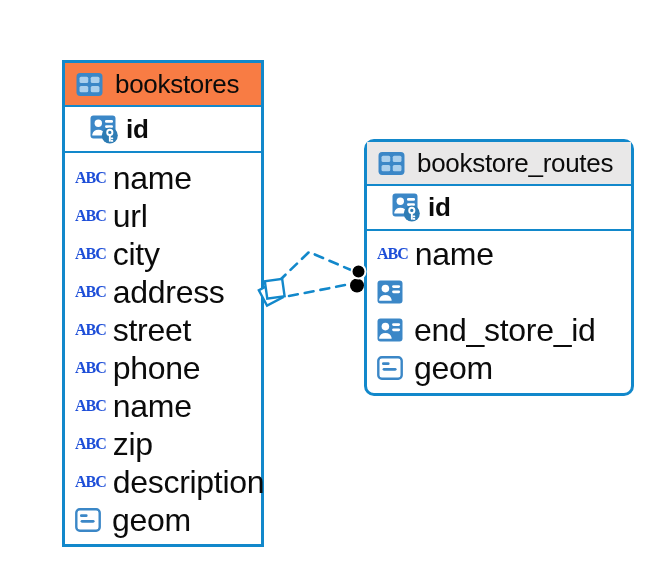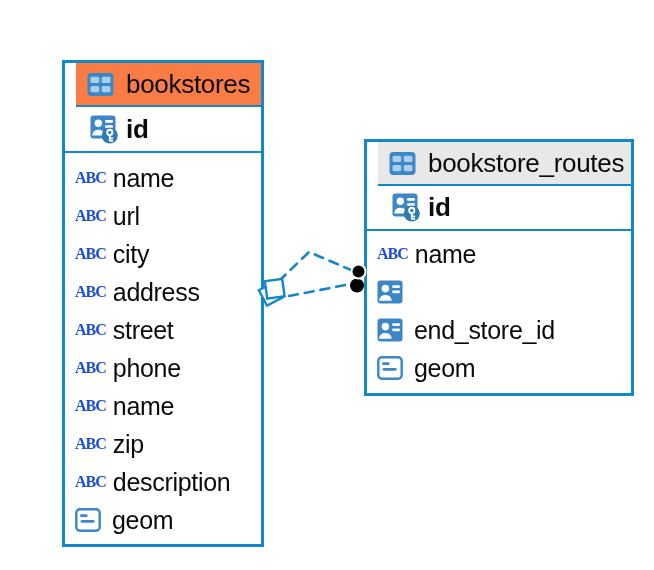--- a/index.html
+++ b/index.html
@@ -6,39 +6,39 @@
   body{
     width:654px;height:570px;background:#ffffff;position:relative;overflow:hidden;
     font-family:"Liberation Sans","DejaVu Sans",sans-serif;color:#0b0b0b;
   }
   .canvas{position:absolute;inset:0;}
   .entity{
     position:absolute;box-sizing:border-box;background:#ffffff;
     border:3px solid #1288CB;display:flex;flex-direction:column;
   }
   .entity--bookstores{left:62px;top:60px;width:202px;height:487px;}
-  .entity--routes{left:364px;top:139px;width:270px;height:257px;}
+  .entity--routes{left:364px;top:139px;width:270px;height:257px;border-radius:10px;}
   .entity__header{
     flex:0 0 44px;display:flex;align-items:center;gap:9px;padding-left:11px;
-    border-bottom:2.5px solid #1288CB;box-sizing:border-box;margin-left:11px;
+    border-bottom:2.5px solid #1288CB;box-sizing:border-box;
   }
   .entity__header--orange{background:#F87C44;}
   .entity__header--gray{background:#E9E8E8;}
   .entity__title{font-size:26px;letter-spacing:-0.3px;white-space:nowrap;}
   .pkrow{
     flex:0 0 46px;display:flex;align-items:center;gap:6px;padding-left:25px;
     border-bottom:2.5px solid #1288CB;box-sizing:border-box;background:#fff;
   }
   .entity--routes .pkrow{flex-basis:45px;}
   .pkrow .label{font-weight:bold;font-size:26px;}
   .fields{flex:1 1 auto;padding-top:6px;}
   .entity--routes .fields{padding-top:4px;}
   .fieldrow{height:38px;display:flex;align-items:center;gap:7px;padding-left:10px;}
   .iconslot{flex:0 0 30px;display:flex;align-items:center;justify-content:flex-start;}
-  .label{font-size:25px;letter-spacing:-0.3px;white-space:nowrap;}
+  .label{font-size:32px;letter-spacing:-0.3px;white-space:nowrap;}
   .abc{
     font-family:Liberation Serif, serif;
     font-weight:bold;font-size:16px;color:#1d4ed8;letter-spacing:-1px;line-height:1;
   }
   .link-overlay{position:absolute;inset:0;pointer-events:none;}
 </style>
 </head>
 <body>
 
 <div class="canvas">

